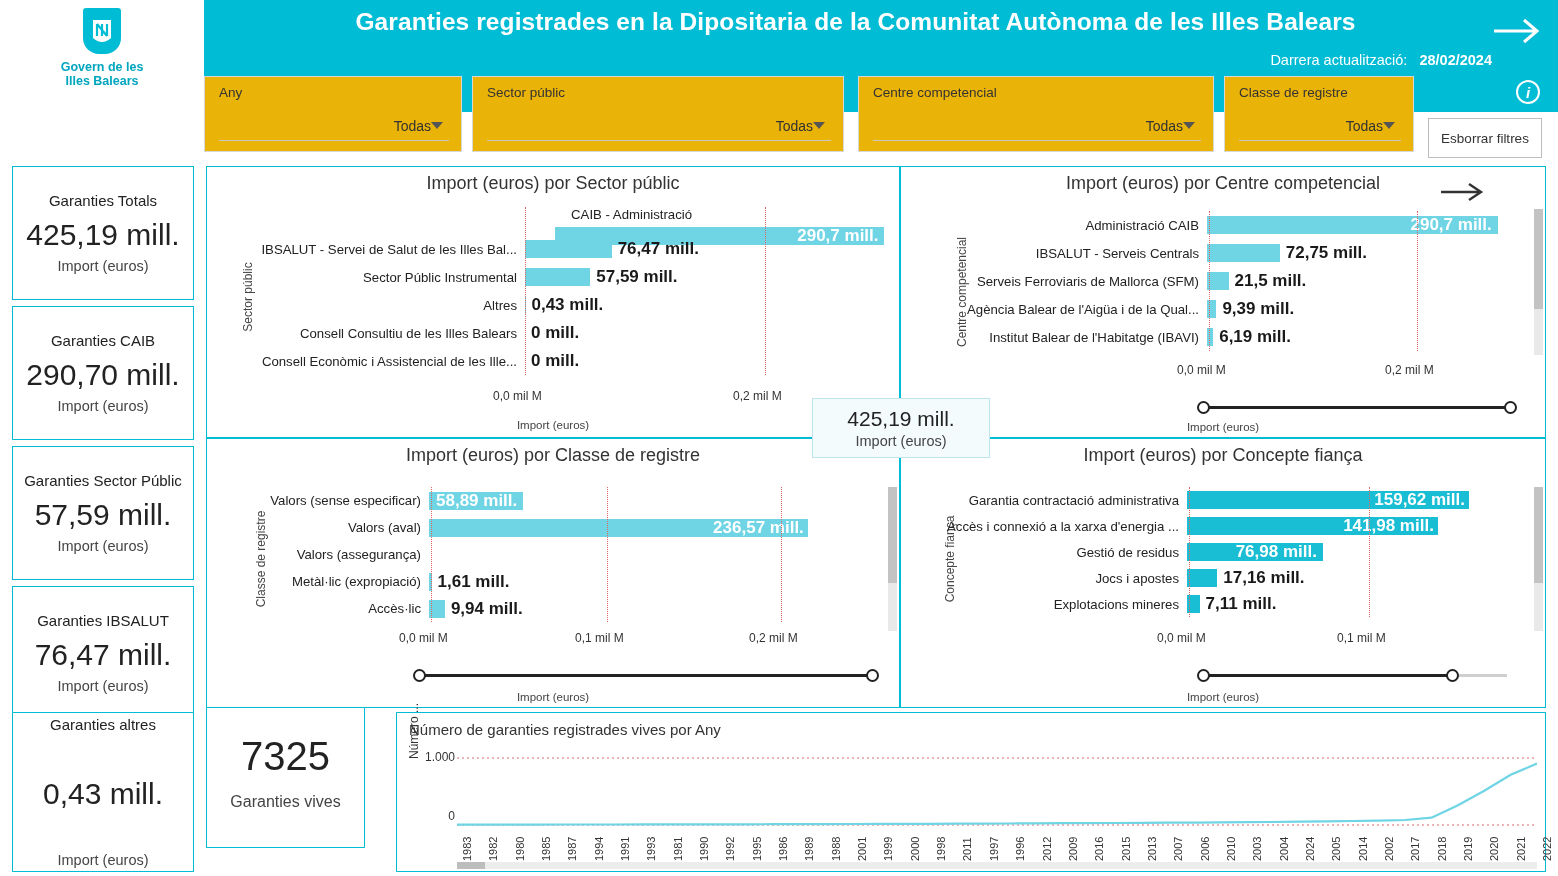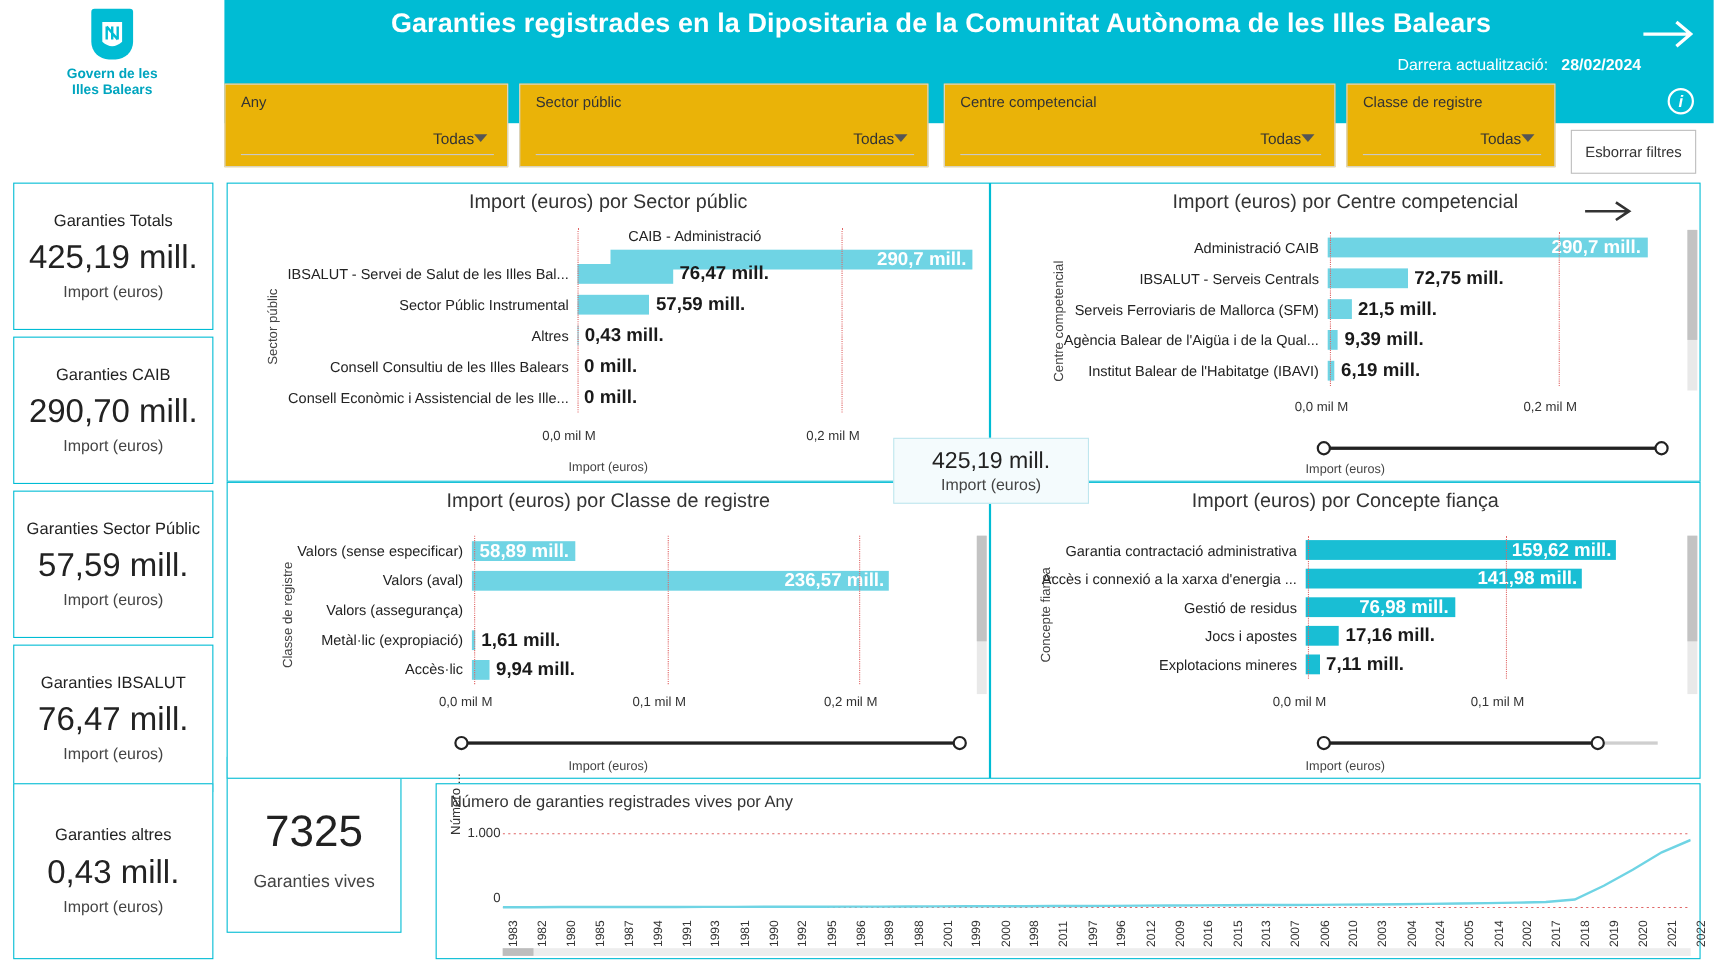--- a/index.html
+++ b/index.html
@@ -90,21 +90,21 @@
     display: flex; flex-direction: column; align-items: center;
     justify-content: center; text-align: center;
   }
   .kpi .k-title { font-size: 15px; color: #222; line-height: 1.15; }
   .kpi .k-val { font-size: 30px; color: #222; margin: 9px 0 6px; }
   .kpi .k-sub { font-size: 14.5px; color: #444; }
   #kpi-totals  { left: 12px; top: 166px; width: 182px; height: 134px; }
   #kpi-caib    { left: 12px; top: 306px; width: 182px; height: 134px; }
   #kpi-sector  { left: 12px; top: 446px; width: 182px; height: 134px; }
   #kpi-ibsalut { left: 12px; top: 586px; width: 182px; height: 134px; }
-  #kpi-altres  { left: 12px; top: 712px; width: 182px; height: 160px; }
+  #kpi-altres  { left: 12px; top: 712px; width: 182px; height: 160px; gap: 35px; }
   #kpi-vives   { left: 206px; top: 688px; width: 159px; height: 160px;
                  border-color: #00BCD4; }
   #kpi-vives .k-val { font-size: 40px; margin-bottom: 14px; }
   #kpi-vives .k-sub { font-size: 16px; }
 
   
   .float-card {
     position: absolute; left: 812px; top: 398px; width: 178px; height: 60px;
     background: #f4fbfd; border: 1px solid #bfe6ee;
     display: flex; flex-direction: column; align-items: center;

